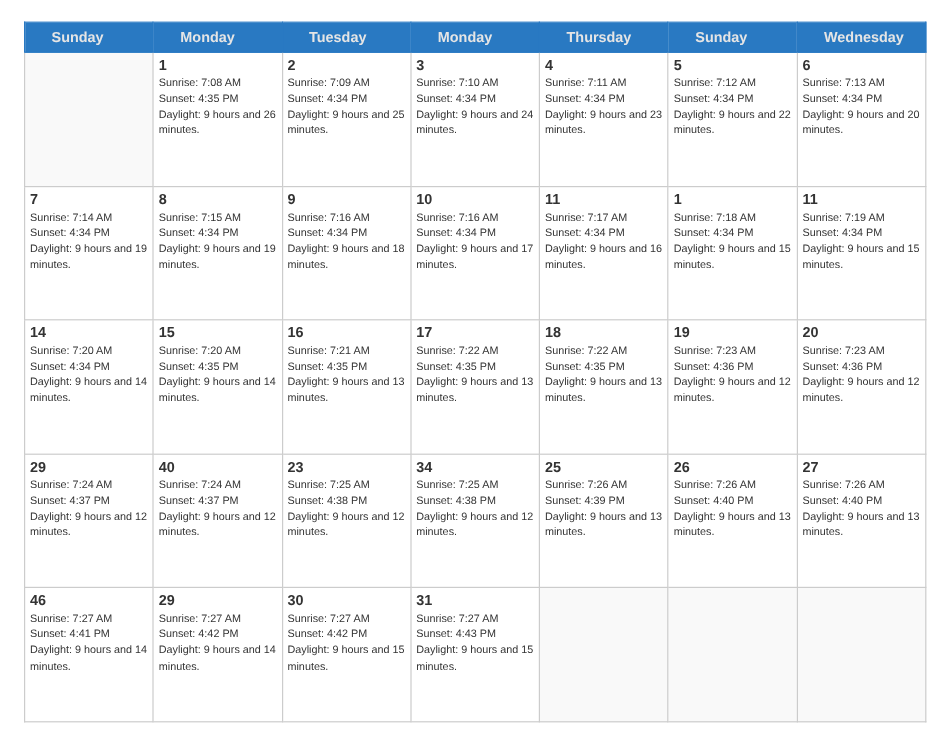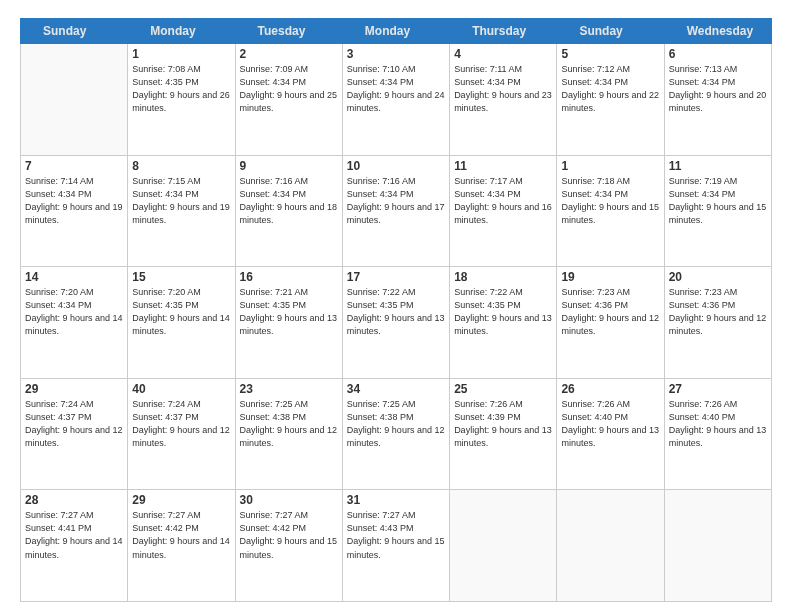--- a/index.html
+++ b/index.html
@@ -220,21 +220,21 @@
             <span class="day-num">26</span>
             <div class="day-info">Sunrise: 7:26 AM<br>Sunset: 4:40 PM<br>Daylight: 9 hours and 13 minutes.</div>
           </td>
           <td>
             <span class="day-num">27</span>
             <div class="day-info">Sunrise: 7:26 AM<br>Sunset: 4:40 PM<br>Daylight: 9 hours and 13 minutes.</div>
           </td>
         </tr>
         <tr>
           <td>
-            <span class="day-num">28</span>
+            <span class="day-num">46</span>
             <div class="day-info">Sunrise: 7:27 AM<br>Sunset: 4:41 PM<br>Daylight: 9 hours and 14 minutes.</div>
           </td>
           <td>
             <span class="day-num">29</span>
             <div class="day-info">Sunrise: 7:27 AM<br>Sunset: 4:42 PM<br>Daylight: 9 hours and 14 minutes.</div>
           </td>
           <td>
             <span class="day-num">30</span>
             <div class="day-info">Sunrise: 7:27 AM<br>Sunset: 4:42 PM<br>Daylight: 9 hours and 15 minutes.</div>
           </td>

